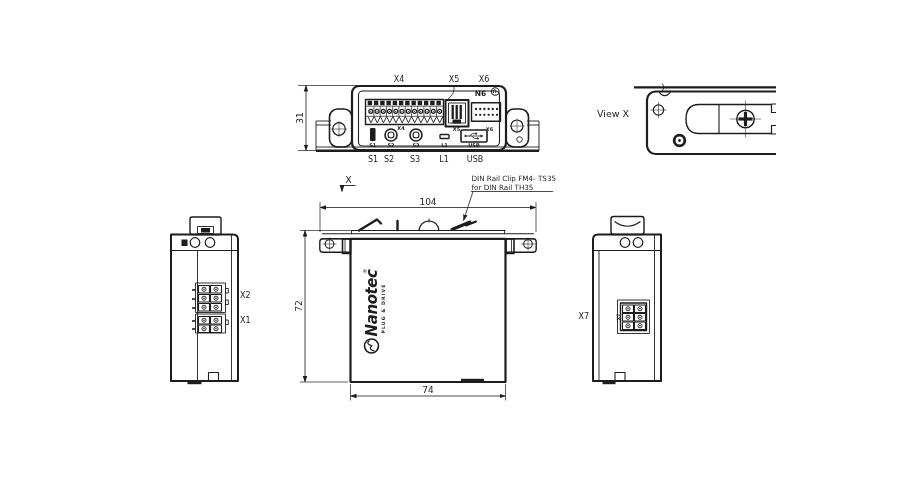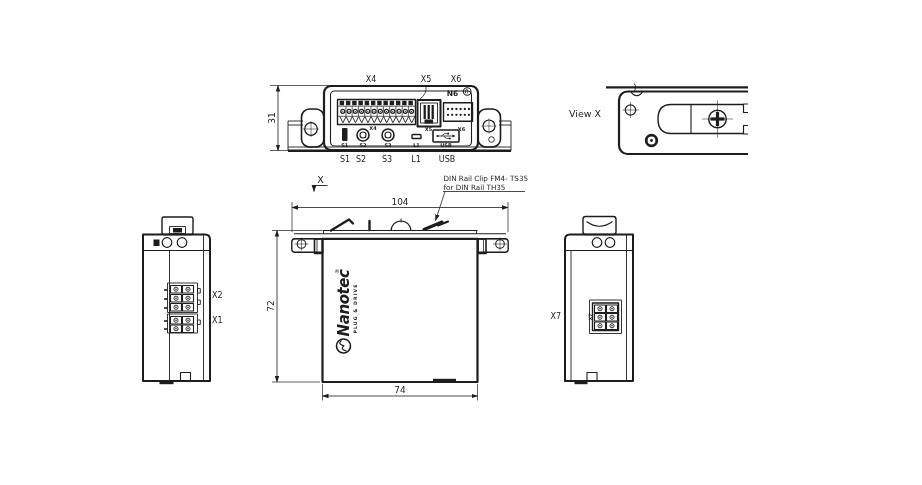--- a/index.html
+++ b/index.html
@@ -1,16 +1,16 @@
 <!DOCTYPE html>
 <html><head>
 <meta charset="utf-8">
 <style>
   html,body { margin:0; padding:0; background:#ffffff; }
-  .stage { position:relative; width:748px; height:485px; background:#ffffff; overflow:hidden; }
+  .stage { position:relative; width:748px; height:485px; background:#ffffff; overflow:hidden;margin-left:28px; }
   svg { display:block; }
   .ln { fill:none; stroke:#1d1d1d; stroke-linejoin:round; }
   .cap { stroke-linecap:round; }
   .w24{stroke-width:2.4} .w22{stroke-width:2.2} .w20{stroke-width:2}
   .w16{stroke-width:1.6} .w14{stroke-width:1.4} .w12{stroke-width:1.2}
   .w11{stroke-width:1.1} .w09{stroke-width:0.9} .w08{stroke-width:0.8}
   .w07{stroke-width:0.7} .w055{stroke-width:0.55}
   .fill { fill:#1d1d1d; stroke:none; }
   text { fill:#1d1d1d; font-family:"DejaVu Sans","Liberation Sans",sans-serif; }
   .t-dim  { font-size:9px; }

